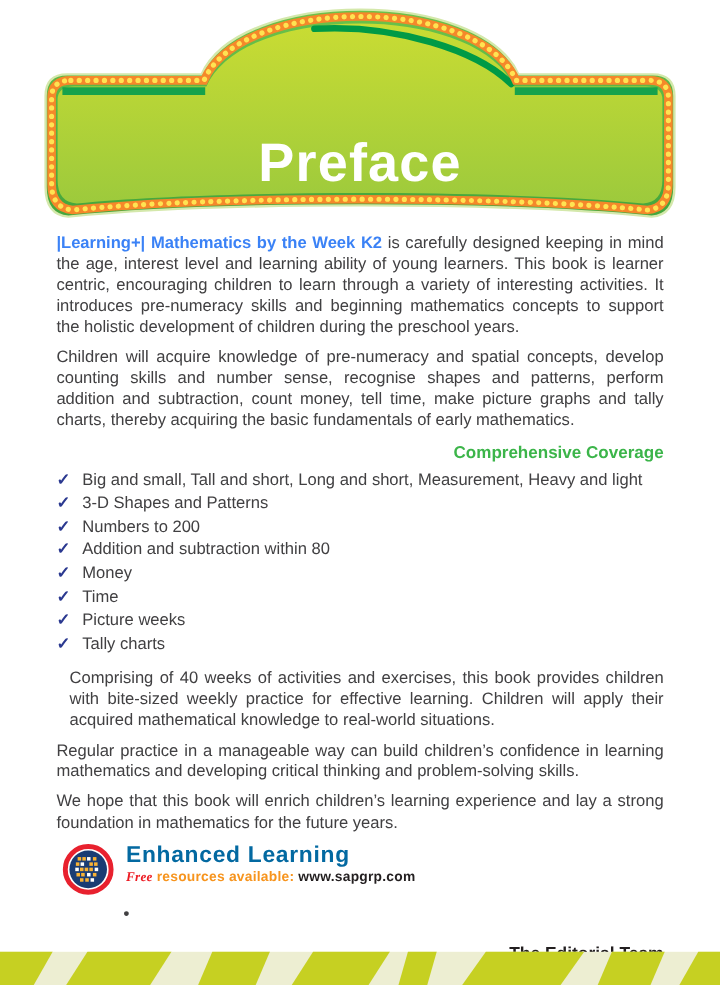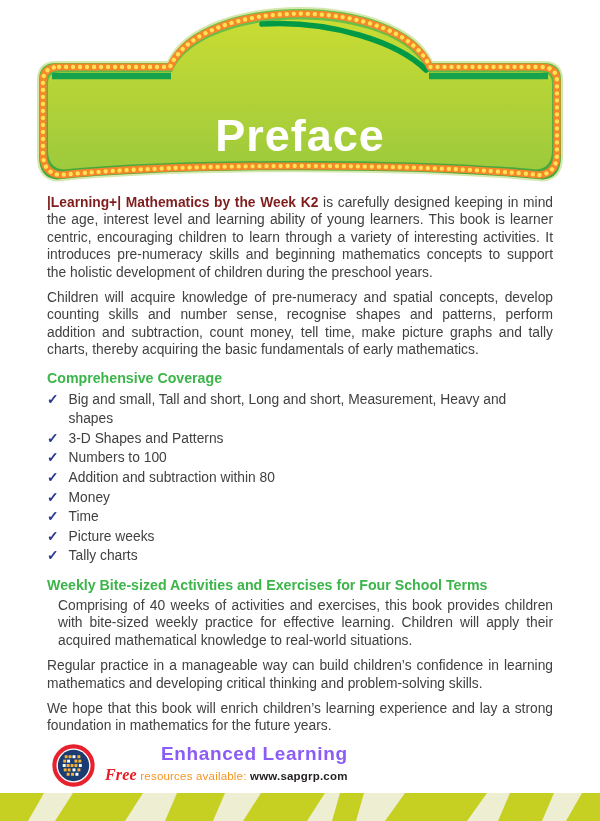--- a/index.html
+++ b/index.html
@@ -12,36 +12,36 @@
   .banner-wrap svg { display:block; }
   .banner-title {
     font-family:"Liberation Sans", sans-serif;
     font-weight:bold; font-size:45px; fill:#ffffff; letter-spacing:1px;
   }
   .content { padding:0 47px; }
   p.body {
     font-size:13.8px; line-height:17.4px; text-align:justify;
     margin:8px 0; color:#414042;
   }
-  .lead { color:#7f1d1d; font-weight:bold; }
+  .lead { color:#3b82f6; font-weight:bold; }
   h2.green-head {
     color:#3cb54a; font-size:14.2px; font-weight:bold;
-    margin:11px 0 3px 0; line-height:17px;
+    margin:11px 0 3px 0; line-height:17px;text-align:right;
   }
   ul.checklist { list-style:none; margin:3px 0 10px 0; padding:0; }
   ul.checklist li {
     font-size:13.8px; line-height:19.6px; display:flex; gap:10px;
   }
   .check { color:#2b3990; font-weight:bold; }
   .enhanced-row { display:flex; align-items:flex-start; gap:9px; margin:7px 0 0 4px; }
   .el-text { padding-top:1px; }
-  .el-title { color:#8b5cf6; font-weight:bold; font-size:19px; line-height:20px; letter-spacing:0.6px;text-align:right; }
+  .el-title { color:#0369a1; font-weight:bold; font-size:19px; line-height:20px; letter-spacing:0.6px; }
   .el-tag { font-size:11.5px; margin-top:2px; letter-spacing:0.2px; }
-  .free { color:#ed1c24; font-weight:bold; font-style:italic; font-family:"Liberation Serif", serif; font-size:16px;margin-top:16px; }
-  .tagline { color:#f7941d; font-weight:normal; }
+  .free { color:#ed1c24; font-weight:bold; font-style:italic; font-family:"Liberation Serif", serif; font-size:11px;margin-top:16px; }
+  .tagline { color:#f7941d; font-weight:bold; }
   .url { color:#231f20; font-weight:bold; }
   .bullet-row { display:flex; gap:10px; margin:6px 0 0 56px; font-size:13.8px; line-height:17.4px; }
   .bullet-dot { font-weight:bold; }
   .signoff { text-align:right; font-weight:bold; font-size:14.5px; margin-top:16px; color:#231f20; }
   .footer-stripes { position:absolute; left:0; bottom:0; width:600px; height:28px; }
 </style>
 </head>
 <body>
 
 <div class="banner-wrap">
@@ -76,29 +76,29 @@
 
   <p class="body"><span class="lead">|Learning+| Mathematics by the Week K2</span><span>  is carefully designed keeping in mind the age, interest level and learning ability of young learners. This book is learner centric, encouraging children to learn through a variety of interesting activities. It introduces pre-numeracy skills and beginning mathematics concepts to support the holistic development of children during the preschool years.</span></p>
 
   <p class="body">Children will acquire knowledge of pre-numeracy and spatial concepts, develop counting skills and number sense, recognise shapes and patterns, perform addition and subtraction, count money, tell time, make picture graphs and tally charts, thereby acquiring the basic fundamentals of early mathematics.</p>
 
   <h2 class="green-head">Comprehensive Coverage</h2>
 
   <ul class="checklist">
       <li>
         <span class="check">✓</span>
-        <span>Big and small, Tall and short, Long and short, Measurement, Heavy and shapes</span>
+        <span>Big and small, Tall and short, Long and short, Measurement, Heavy and light</span>
       </li>
       <li>
         <span class="check">✓</span>
         <span>3-D Shapes and Patterns</span>
       </li>
       <li>
         <span class="check">✓</span>
-        <span>Numbers to 100</span>
+        <span>Numbers to 200</span>
       </li>
       <li>
         <span class="check">✓</span>
         <span>Addition and subtraction within 80</span>
       </li>
       <li>
         <span class="check">✓</span>
         <span>Money</span>
       </li>
       <li>
@@ -108,21 +108,20 @@
       <li>
         <span class="check">✓</span>
         <span>Picture weeks</span>
       </li>
       <li>
         <span class="check">✓</span>
         <span>Tally charts</span>
       </li>
     </ul>
 
-  <h2 class="green-head">Weekly Bite-sized Activities and Exercises for Four School Terms</h2>
 
   <p class="body" style="margin-top:2px;margin-left:11px;">Comprising of 40 weeks of activities and exercises, this book provides children with bite-sized weekly practice for effective learning. Children will apply their acquired mathematical knowledge to real-world situations.</p>
   <p class="body">Regular practice in a manageable way can build children’s confidence in learning mathematics and developing critical thinking and problem-solving skills.</p>
   <p class="body">We hope that this book will enrich children’s learning experience and lay a strong foundation in mathematics for the future years.</p>
 
   <div class="enhanced-row">
     <svg width="45" height="45" viewBox="0 0 46 46">
       <circle cx="23" cy="23" r="21.5" fill="#ffffff"></circle>
       <circle cx="23" cy="23" r="19.5" fill="none" stroke="#e8212e" stroke-width="4.2"></circle>
       <circle cx="23" cy="23" r="16" fill="#1a3c73"></circle>

